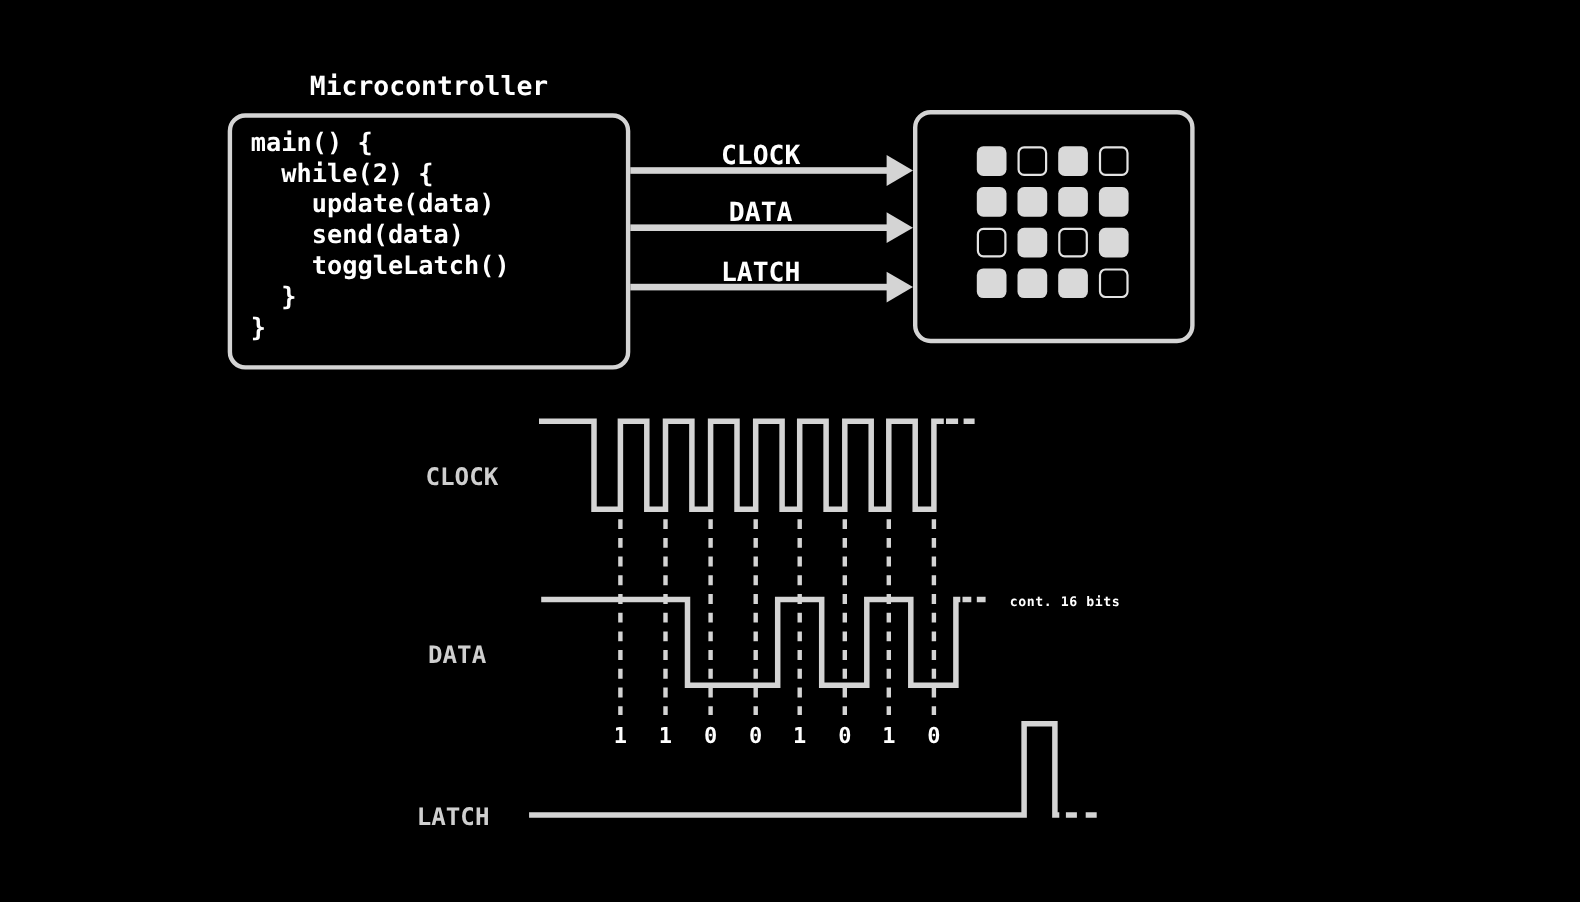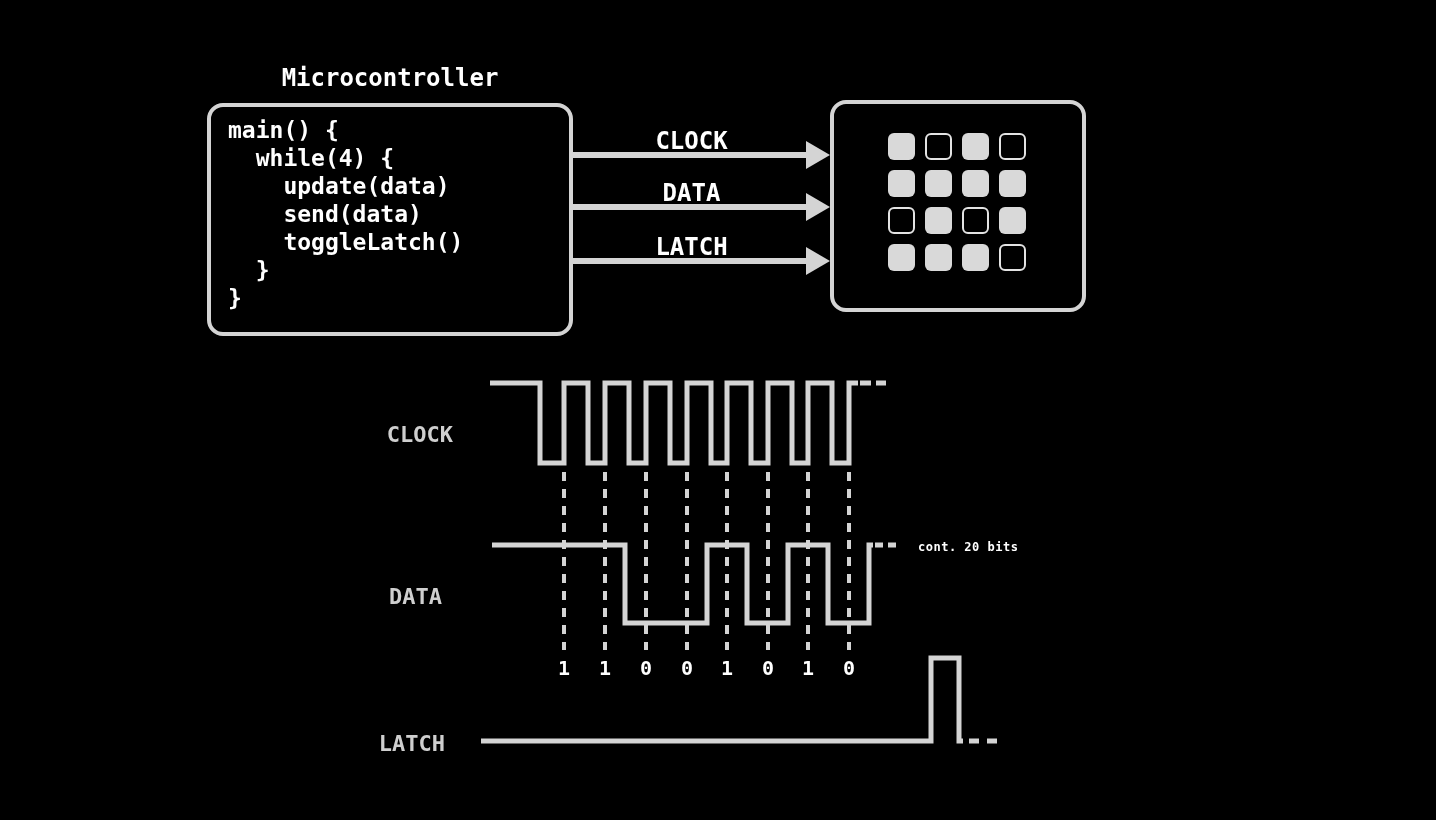--- a/index.html
+++ b/index.html
@@ -57,21 +57,21 @@
 </style>
 </head>
 <body>
 
 <div class="canvas">
 
   <div class="title mc-title">Microcontroller</div>
 
   <div class="box mc-box"></div>
   <pre class="code">main() {
-  while(4) {
+  while(2) {
     update(data)
     send(data)
     toggleLatch()
   }
 }</pre>
 
   <div class="box led-box"></div>
   <div class="led-grid" id="led-grid">
       <div class="led-cell on"></div>
       <div class="led-cell off"></div>
@@ -99,21 +99,21 @@
   <div class="shaft" style="top:204px"></div>
   <div class="head" style="top:193px"></div>
 
   <div class="bus-label" style="top:233px">LATCH</div>
   <div class="shaft" style="top:258px"></div>
   <div class="head" style="top:247px"></div>
 
   <div class="t-label" style="left:343px; top:422px">CLOCK</div>
   <div class="t-label" style="left:332px; top:584px">DATA</div>
   <div class="t-label" style="left:335px; top:731px">LATCH</div>
-  <div class="cont-note">cont. 20 bits</div>
+  <div class="cont-note">cont. 16 bits</div>
 
   <svg id="timing-svg" width="1436" height="820" viewBox="0 0 1436 820">
       <line x1="564" y1="472" x2="564" y2="650" stroke="#d4d4d4" stroke-width="4" stroke-dasharray="9 8"></line>
       <line x1="605" y1="472" x2="605" y2="650" stroke="#d4d4d4" stroke-width="4" stroke-dasharray="9 8"></line>
       <line x1="646" y1="472" x2="646" y2="650" stroke="#d4d4d4" stroke-width="4" stroke-dasharray="9 8"></line>
       <line x1="687" y1="472" x2="687" y2="650" stroke="#d4d4d4" stroke-width="4" stroke-dasharray="9 8"></line>
       <line x1="727" y1="472" x2="727" y2="650" stroke="#d4d4d4" stroke-width="4" stroke-dasharray="9 8"></line>
       <line x1="768" y1="472" x2="768" y2="650" stroke="#d4d4d4" stroke-width="4" stroke-dasharray="9 8"></line>
       <line x1="808" y1="472" x2="808" y2="650" stroke="#d4d4d4" stroke-width="4" stroke-dasharray="9 8"></line>
       <line x1="849" y1="472" x2="849" y2="650" stroke="#d4d4d4" stroke-width="4" stroke-dasharray="9 8"></line>

